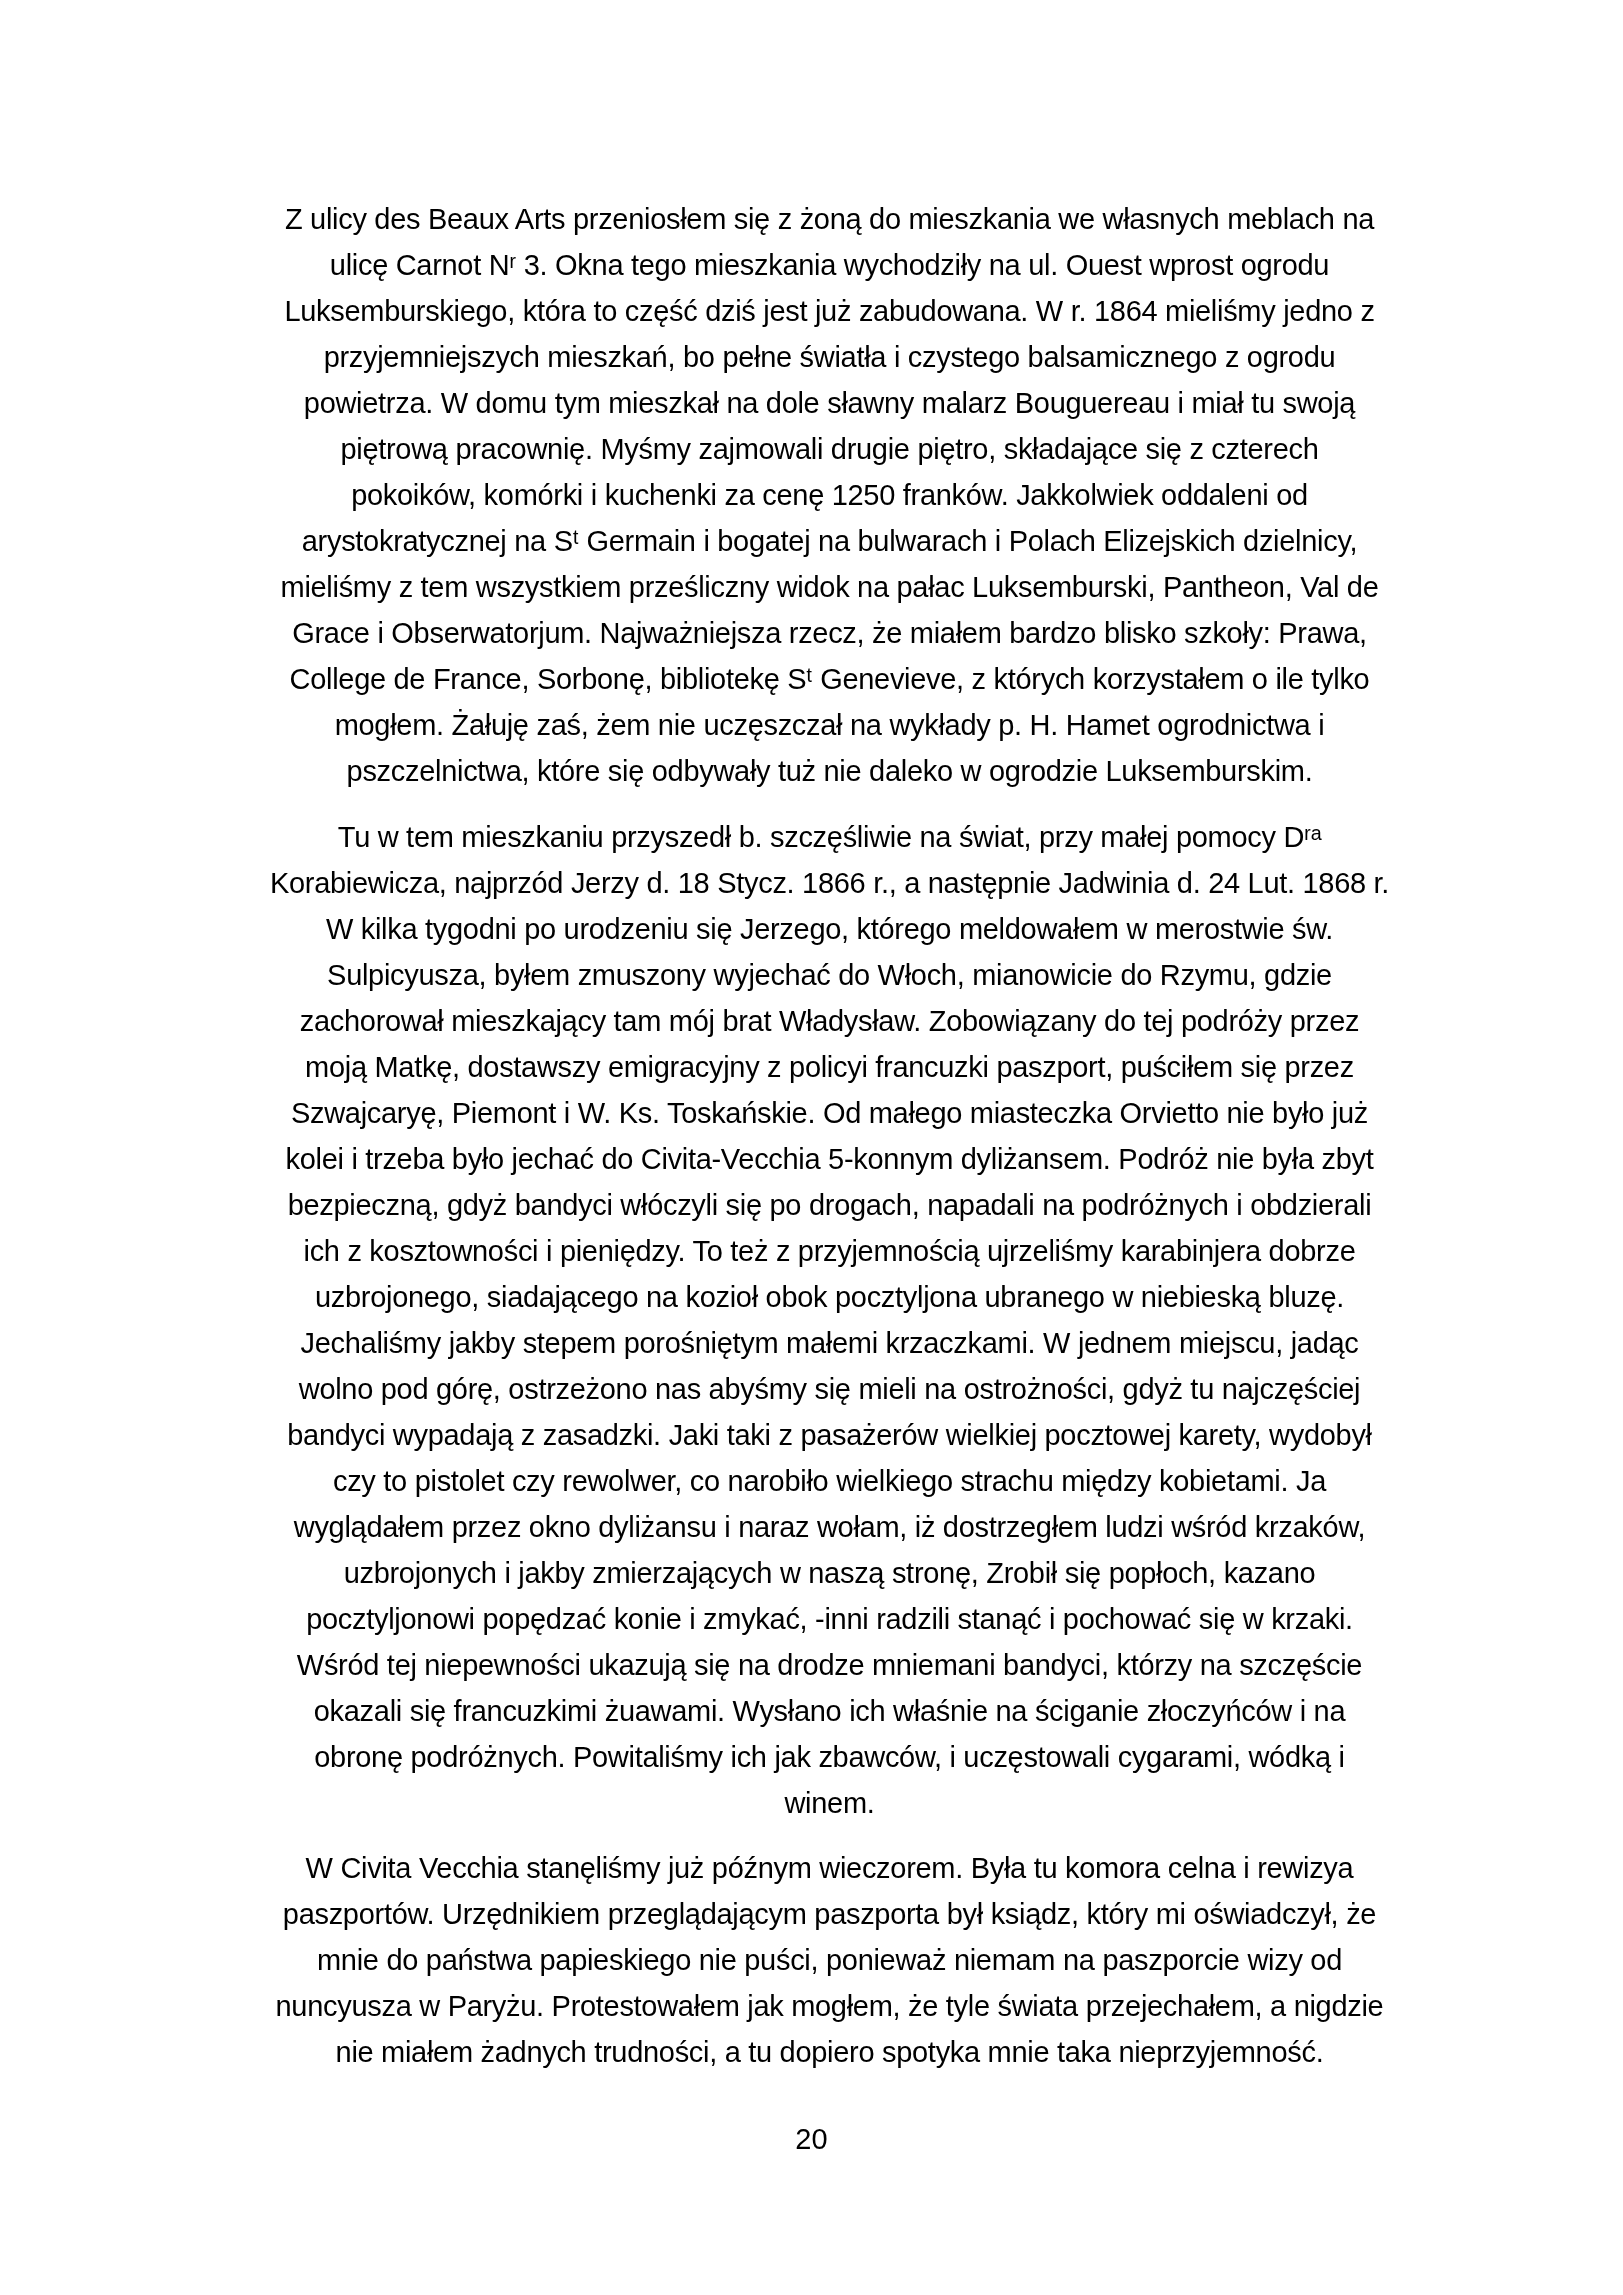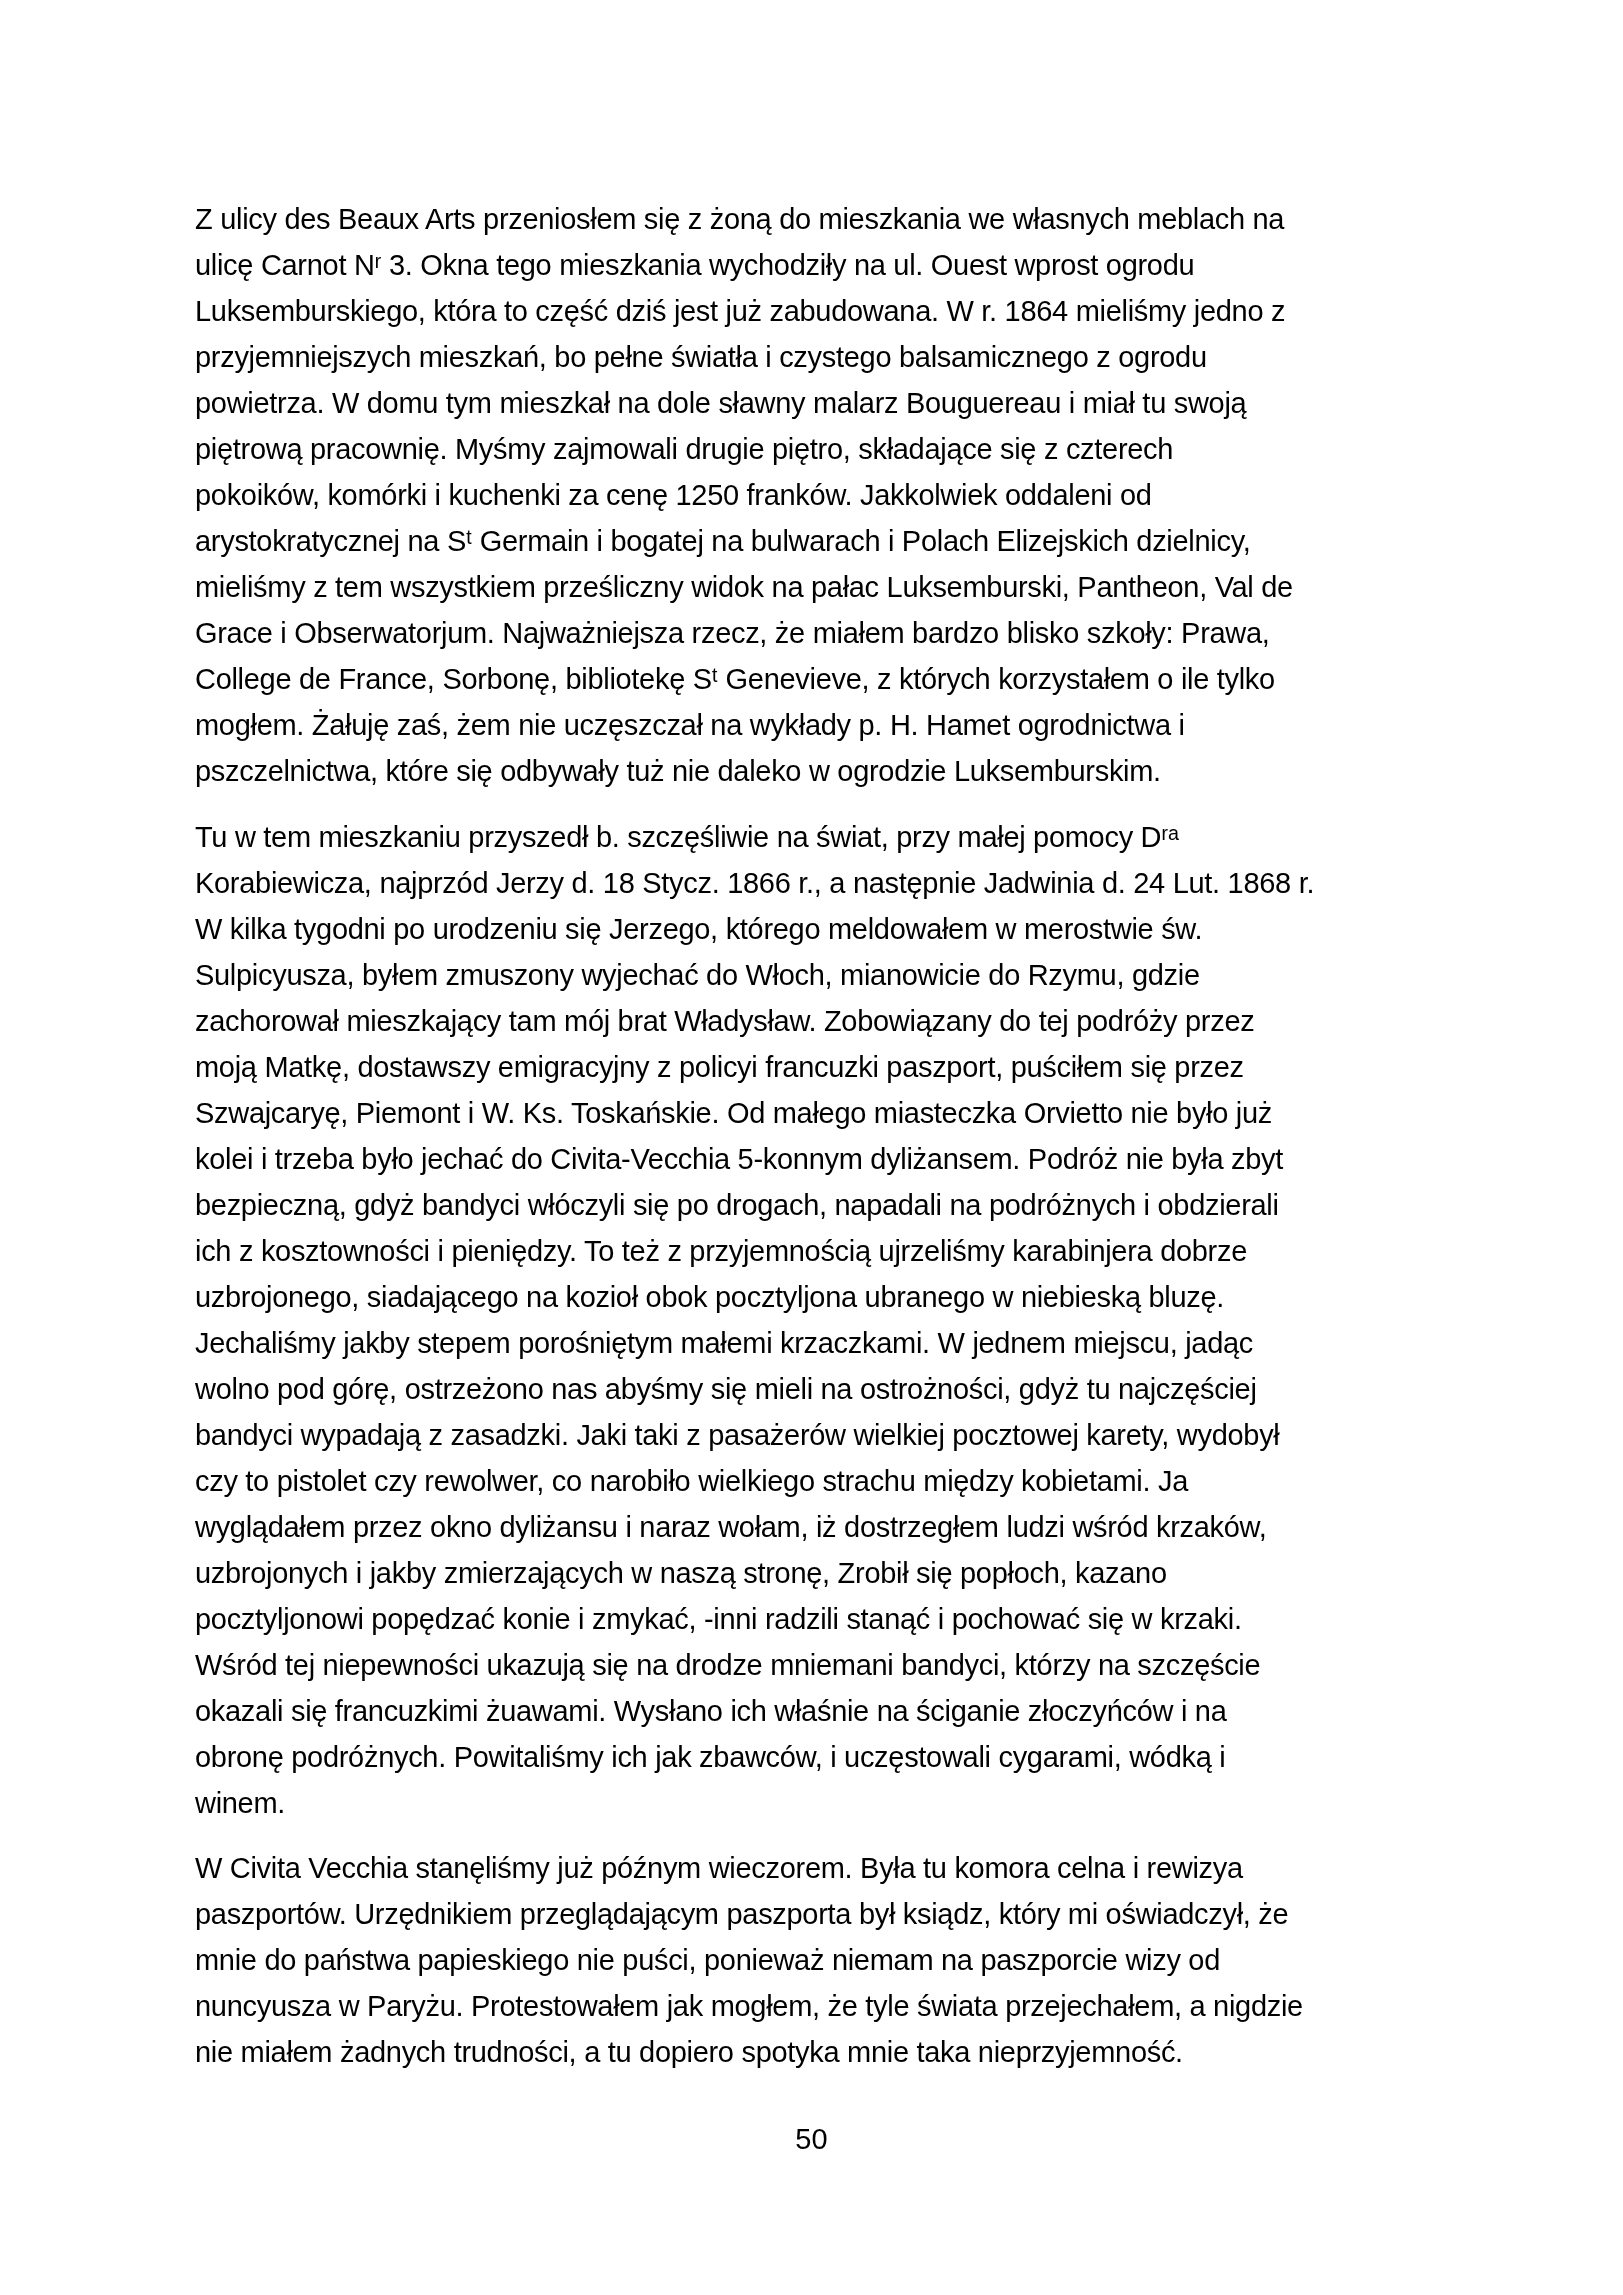--- a/index.html
+++ b/index.html
@@ -21,21 +21,21 @@
     left: 195px;
     top: 196px;
     width: 1269px;
   }
   .para {
     margin: 0 0 19.6px 0;
     font-size: 29px;
     line-height: 46px;
     letter-spacing: -0.3px;
     white-space: pre-line;
-    text-align: left;
+    text-align: center;
     color: #000000;
   }
   .footer {
     position: absolute;
     top: 2116px;
     left: 0;
     width: 100%;
     text-align: center;
   }
   .page-number {
@@ -84,16 +84,16 @@
 okazali się francuzkimi żuawami. Wysłano ich właśnie na ściganie złoczyńców i na
 obronę podróżnych. Powitaliśmy ich jak zbawców, i uczęstowali cygarami, wódką i
 winem.</p>
     <p class="para">W Civita Vecchia stanęliśmy już późnym wieczorem. Była tu komora celna i rewizya
 paszportów. Urzędnikiem przeglądającym paszporta był ksiądz, który mi oświadczył, że
 mnie do państwa papieskiego nie puści, ponieważ niemam na paszporcie wizy od
 nuncyusza w Paryżu. Protestowałem jak mogłem, że tyle świata przejechałem, a nigdzie
 nie miałem żadnych trudności, a tu dopiero spotyka mnie taka nieprzyjemność.</p>
   </div>
   <div class="footer">
-    <span class="page-number">50</span>
+    <span class="page-number">20</span>
   </div>
 </div>
 
 
 </body></html>

